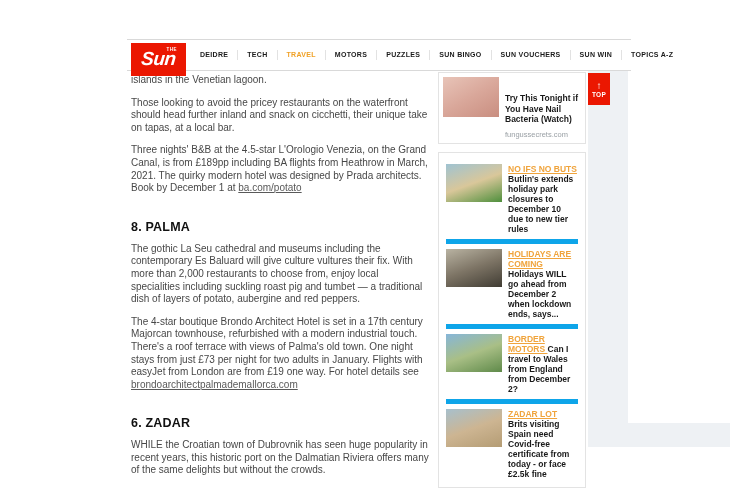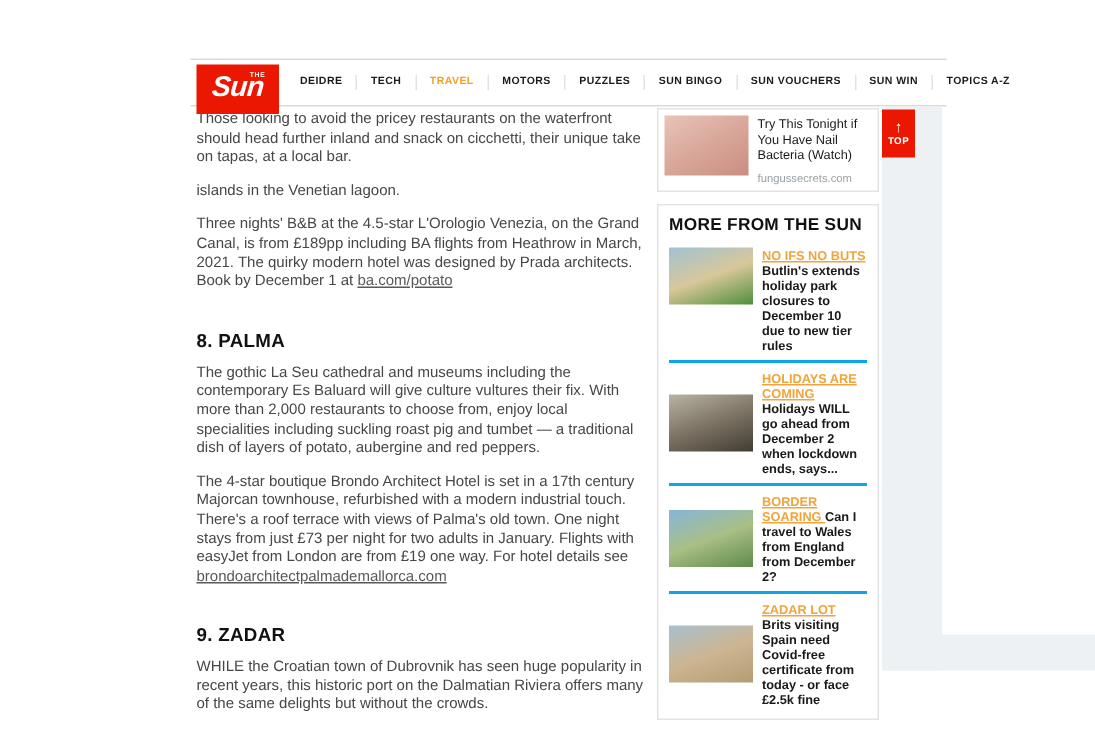--- a/index.html
+++ b/index.html
@@ -30,26 +30,26 @@
   
   .article{position:absolute;left:131px;top:74px;width:299px;}
   .article p{margin:0 0 10px;font-size:10px;line-height:1.26;color:#474747;}
   .article h2{margin:25px 0 9px;font-size:12.5px;color:#111;letter-spacing:.2px;}
   .article-link{color:var(--link);text-decoration:underline;cursor:pointer;}
 
   
   .sidebar{position:absolute;left:438px;top:72px;width:148px;}
   .ad{border:1px solid #e3e3e3;background:#fff;display:flex;gap:6px;padding:4px;cursor:pointer;}
   .ad-img{width:56px;height:40px;flex:none;}
-  .ad-title{font-size:8.5px;font-weight:400;line-height:1.25;color:#1a1a1a;}
+  .ad-title{font-size:8.5px;font-weight:700;line-height:1.25;color:#1a1a1a;margin-top:16px;}
   .ad-src{font-size:7.5px;color:#9aa0a5;margin-top:5px;}
   .more{border:1px solid #e3e3e3;background:#fff;margin-top:8px;padding:6px 7px 3px;}
   .more-h{font-size:11.5px;font-weight:800;color:#111;margin:1px 0 4px;letter-spacing:.2px;}
   .item{display:flex;gap:6px;padding:5px 0;cursor:pointer;}
-  .item + .item{border-top:2px solid #0ea5e9;align-items:center;}
+  .item + .item{border-top:5px solid #0ea5e9;}
   .thumb{width:56px;height:38px;flex:none;}
   .item-text{font-size:8.5px;font-weight:700;line-height:1.18;color:#1a1a1a;}
   .kicker{color:var(--kicker);text-decoration:underline;}
 
   
   .rail-v{position:absolute;left:588px;top:71px;width:40px;height:376px;background:#eef1f4;}
   .rail-h{position:absolute;left:588px;top:423px;width:142px;height:24px;background:#eef1f4;}
   .top-btn{position:absolute;left:588px;top:73px;width:22px;height:32px;background:var(--red);
            border:none;color:#fff;display:flex;flex-direction:column;align-items:center;
            justify-content:center;cursor:pointer;padding:0;font-family:inherit;}
@@ -73,53 +73,52 @@
         <a class="nav-item">MOTORS</a>
         <a class="nav-item">PUZZLES</a>
         <a class="nav-item">SUN BINGO</a>
         <a class="nav-item">SUN VOUCHERS</a>
         <a class="nav-item">SUN WIN</a>
         <a class="nav-item">TOPICS A-Z</a>
       </nav>
   </div>
 
   <div class="article" id="article">
+      <p>islands in the Venetian lagoon.</p>
       <p>Those looking to avoid the pricey restaurants on the waterfront should head further inland and snack on cicchetti, their unique take on tapas, at a local bar.</p>
-      <p>islands in the Venetian lagoon.</p>
       <p>Three nights' B&amp;B at the 4.5-star L'Orologio Venezia, on the Grand Canal, is from £189pp including BA flights from Heathrow in March, 2021. The quirky modern hotel was designed by Prada architects. Book by December 1 at <a class="article-link">ba.com/potato</a></p>
       <h2>8. PALMA</h2>
       <p>The gothic La Seu cathedral and museums including the contemporary Es Baluard will give culture vultures their fix. With more than 2,000 restaurants to choose from, enjoy local specialities including suckling roast pig and tumbet — a traditional dish of layers of potato, aubergine and red peppers.</p>
       <p>The 4-star boutique Brondo Architect Hotel is set in a 17th century Majorcan townhouse, refurbished with a modern industrial touch. There's a roof terrace with views of Palma's old town. One night stays from just £73 per night for two adults in January. Flights with easyJet from London are from £19 one way. For hotel details see <a class="article-link">brondoarchitectpalmademallorca.com</a></p>
-      <h2>9. ZADAR</h2>
+      <h2>6. ZADAR</h2>
       <p>WHILE the Croatian town of Dubrovnik has seen huge popularity in recent years, this historic port on the Dalmatian Riviera offers many of the same delights but without the crowds.</p>
     </div>
 
   <aside class="sidebar">
     <div class="ad">
       <div class="ad-img" id="adImg" style="background: linear-gradient(150deg, rgb(232, 196, 184), rgb(217, 167, 154), rgb(201, 142, 128));"></div>
       <div class="ad-txt">
         <div class="ad-title">Try This Tonight if You Have Nail Bacteria (Watch)</div>
         <div class="ad-src">fungussecrets.com</div>
       </div>
     </div>
 
     <div class="more">
-      <div class="more-h">MORE FROM THE SUN</div>
       <div id="moreItems">
           <div class="item">
             <div class="thumb" style="background: linear-gradient(160deg, rgb(159, 195, 210), rgb(217, 199, 154), rgb(78, 143, 60));"></div>
             <div class="item-text"><span class="kicker">NO IFS NO BUTS </span>Butlin's extends holiday park closures to December 10 due to new tier rules</div>
           </div>
           <div class="item">
             <div class="thumb" style="background: linear-gradient(160deg, rgb(185, 179, 162), rgb(125, 116, 101), rgb(64, 60, 51));"></div>
             <div class="item-text"><span class="kicker">HOLIDAYS ARE COMING </span>Holidays WILL go ahead from December 2 when lockdown ends, says...</div>
           </div>
           <div class="item">
             <div class="thumb" style="background: linear-gradient(160deg, rgb(134, 182, 217), rgb(169, 191, 134), rgb(95, 138, 74));"></div>
-            <div class="item-text"><span class="kicker">BORDER SOARING </span>Can I travel to Wales from England from December 2?</div>
+            <div class="item-text"><span class="kicker">BORDER MOTORS </span>Can I travel to Wales from England from December 2?</div>
           </div>
           <div class="item">
             <div class="thumb" style="background: linear-gradient(160deg, rgb(167, 192, 205), rgb(205, 181, 146), rgb(180, 156, 116));"></div>
             <div class="item-text"><span class="kicker">ZADAR LOT </span>Brits visiting Spain need Covid-free certificate from today - or face £2.5k fine</div>
           </div>
         </div>
     </div>
   </aside>
 
   <div class="rail-v"></div>

